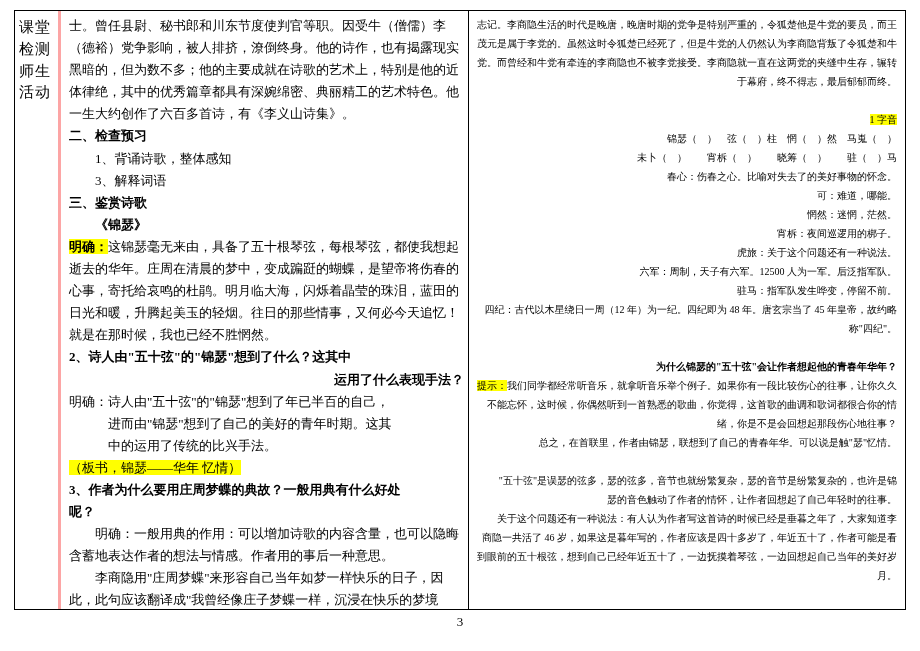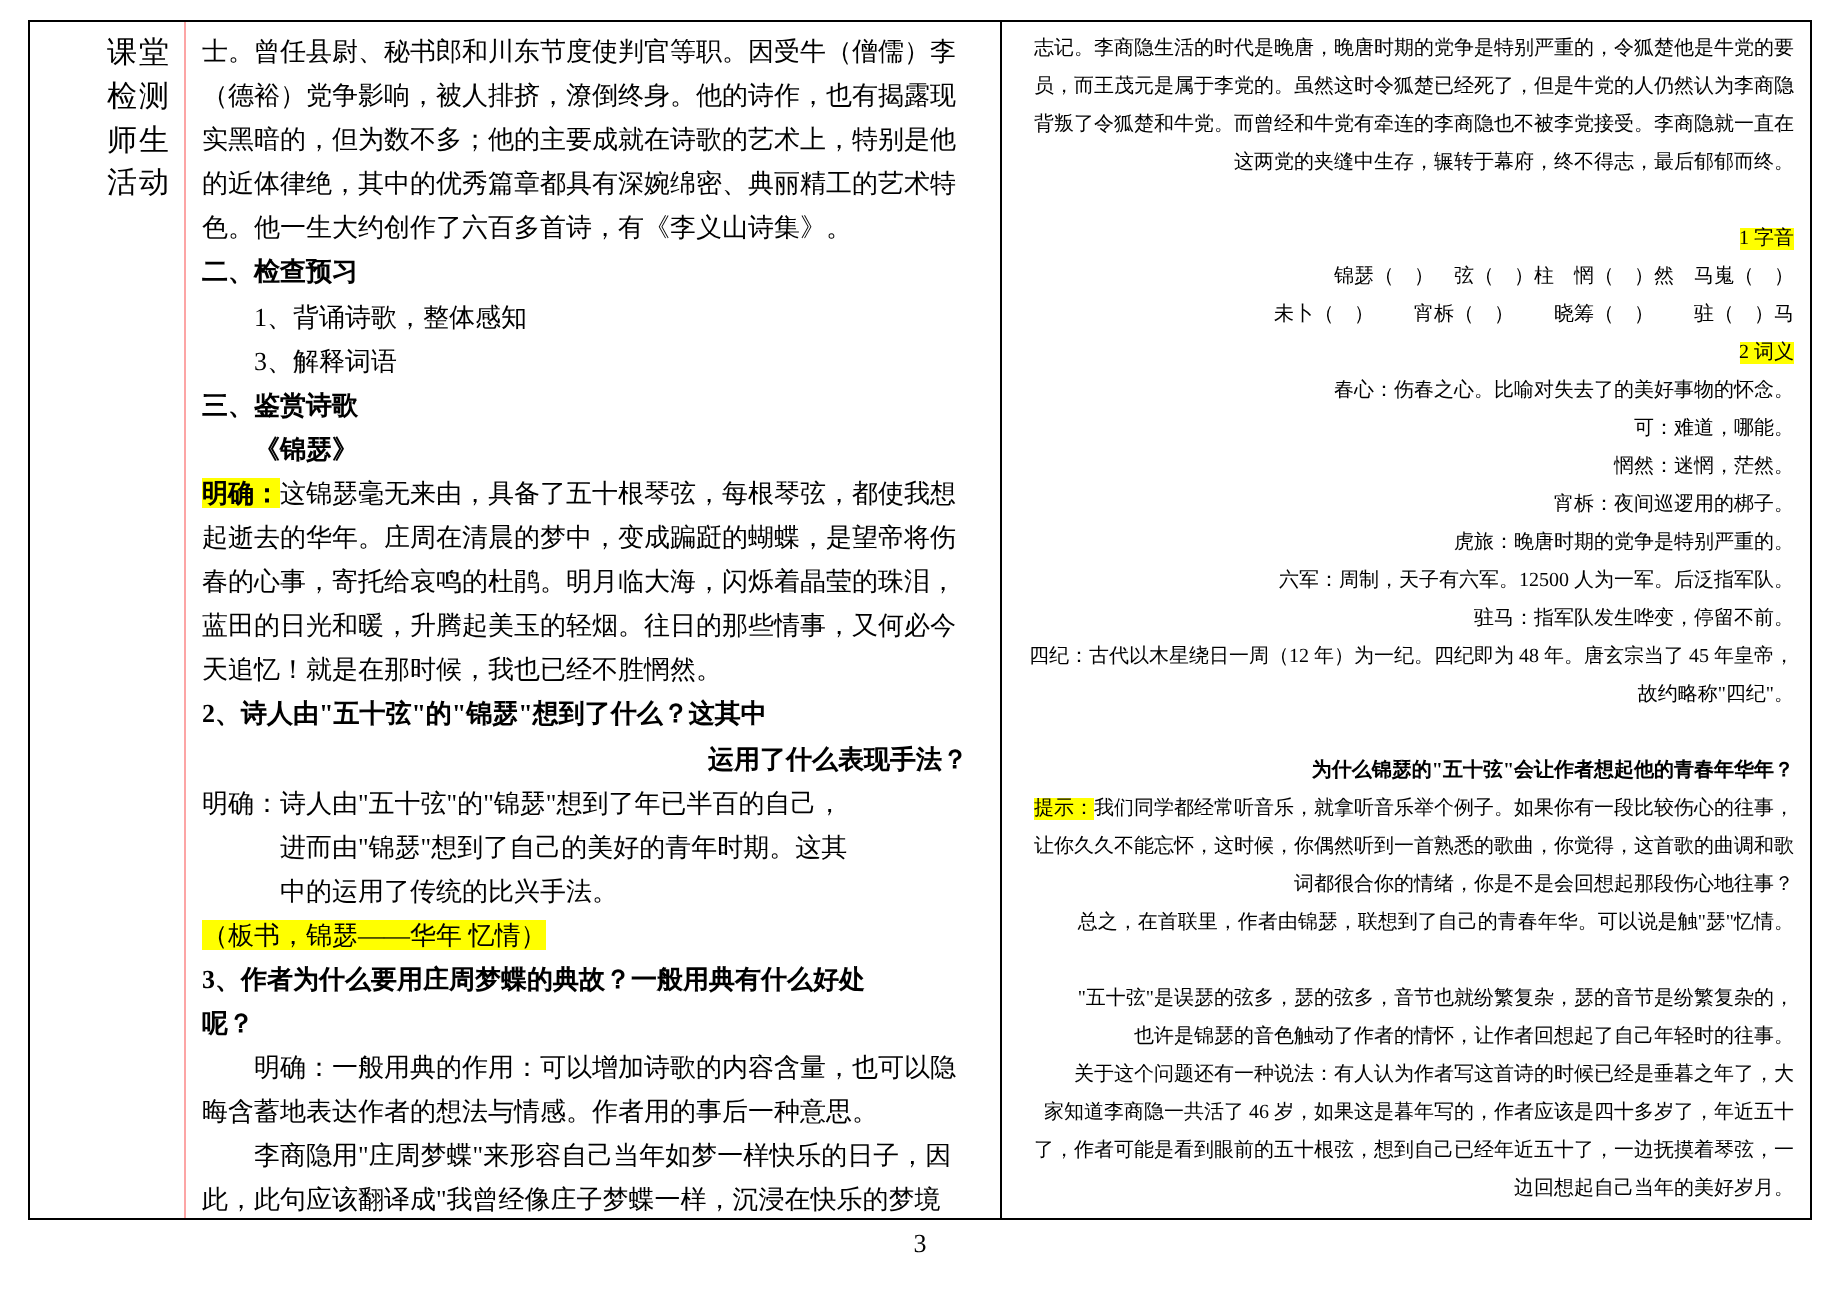--- a/index.html
+++ b/index.html
@@ -12,32 +12,31 @@
     position: relative;
   }
   .page {
     border: 1px solid #000;
     margin: 10px 14px 0 14px;
     display: flex;
     height: 600px;
   }
   .col-label {
     width: 46px;
-    border-right: 1px solid #fca5a5;
+    border-right: 3px solid #fca5a5;
     padding: 6px 4px;
     font-size: 15px;
     line-height: 1.45;
-    text-align: center;
+    text-align: left;
     letter-spacing: 1px;
-    margin-left: 32px;
   }
   .col-left {
     width: 408px;
     border-right: 1px solid #000;
-    padding: 4px 16px 6px 8px;
+    padding: 4px 4px 6px 8px;
     font-size: 13px;
     line-height: 1.7;
   }
   .col-right {
     flex: 1;
     padding: 4px 8px 6px 8px;
     font-size: 10px;
     line-height: 1.9;
     text-align: right;
   }
@@ -95,26 +94,25 @@
     <p class="indent">李商隐用"庄周梦蝶"来形容自己当年如梦一样快乐的日子，因此，此句应该翻译成"我曾经像庄子梦蝶一样，沉浸在快乐的梦境</p>
   </div>
 
   <div class="col-right">
     <p>志记。李商隐生活的时代是晚唐，晚唐时期的党争是特别严重的，令狐楚他是牛党的要员，而王茂元是属于李党的。虽然这时令狐楚已经死了，但是牛党的人仍然认为李商隐背叛了令狐楚和牛党。而曾经和牛党有牵连的李商隐也不被李党接受。李商隐就一直在这两党的夹缝中生存，辗转于幕府，终不得志，最后郁郁而终。</p>
     <br>
     <p><span class="hl-inline">1 字音</span></p>
     <p class="spaced">锦瑟（　）　弦（　）柱　惘（　）然　马嵬（　）</p>
     <p class="spaced">未卜（　）　　宵柝（　）　　晓筹（　）　　驻（　）马</p>
 
-    <p><span class="hl-inline">2 词义</span></p>
     <p>春心：伤春之心。比喻对失去了的美好事物的怀念。</p>
     <p>可：难道，哪能。</p>
     <p>惘然：迷惘，茫然。</p>
     <p>宵柝：夜间巡逻用的梆子。</p>
-    <p>虎旅：晚唐时期的党争是特别严重的。</p>
+    <p>虎旅：关于这个问题还有一种说法。</p>
     <p>六军：周制，天子有六军。12500 人为一军。后泛指军队。</p>
     <p>驻马：指军队发生哗变，停留不前。</p>
     <p>四纪：古代以木星绕日一周（12 年）为一纪。四纪即为 48 年。唐玄宗当了 45 年皇帝，故约略称"四纪"。</p>
     <br>
     <p class="bold">为什么锦瑟的"五十弦"会让作者想起他的青春年华年？</p>
     <p>
       <span class="hl-inline">提示：</span><span>我们同学都经常听音乐，就拿听音乐举个例子。如果你有一段比较伤心的往事，让你久久不能忘怀，这时候，你偶然听到一首熟悉的歌曲，你觉得，这首歌的曲调和歌词都很合你的情绪，你是不是会回想起那段伤心地往事？</span>
     </p>
     <p class="indent">总之，在首联里，作者由锦瑟，联想到了自己的青春年华。可以说是触"瑟"忆情。</p>
     <br>

